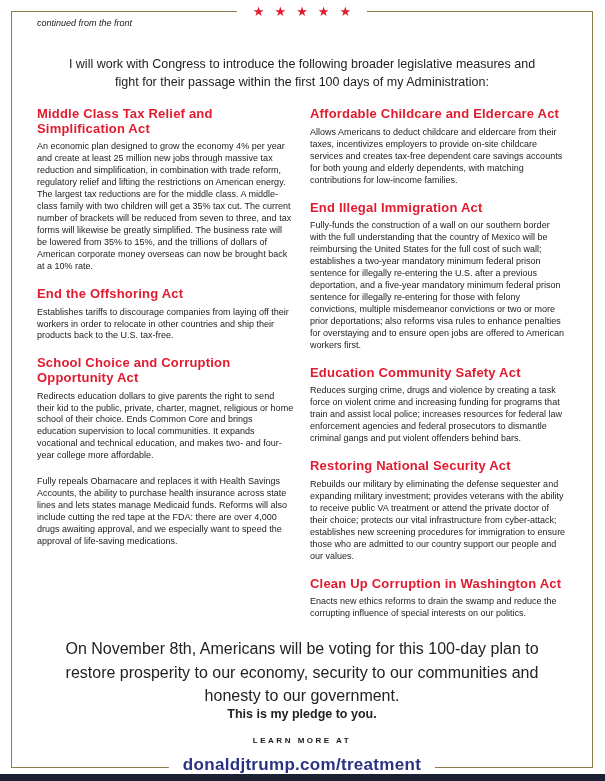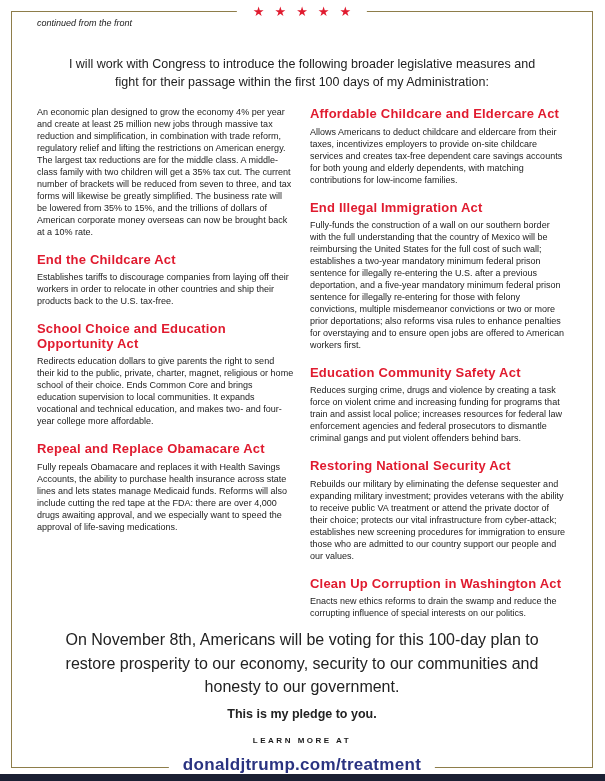--- a/index.html
+++ b/index.html
@@ -42,21 +42,21 @@
     margin: 0 0 5px 0; letter-spacing: 0.2px;
   }
   .section p {
     margin: 0; font-size: 9px; line-height: 1.33; color: var(--ink, #222);
   }
   .footer { position: absolute; left: 26px; right: 26px; bottom: 14px; }
   .closing {
     text-align: center; font-size: 16px; line-height: 1.45;
     width: 524px; margin: 0 auto;
   }
-  .pledge { text-align: center; font-size: 12.5px; font-weight: bold; margin: 9px 0; }
+  .pledge { text-align: center; font-size: 12.5px; font-weight: bold; margin: 0 0; }
   .follow { text-align: center; font-size: 12.5px; margin: 0; }
   .learn {
     text-align: center; font-size: 8px; font-weight: bold;
     letter-spacing: 2.5px; margin-top: 15px; color: #1a1a1a;
   }
   .url-row {
     position: absolute; bottom: -6px; left: 50%; transform: translateX(-50%);
     background: var(--paper, #fff); padding: 0 14px; line-height: 17px;
   }
   .url-row a {
@@ -82,36 +82,36 @@
   </div>
 
   <div class="continued">continued from the front</div>
 
   <p class="intro">I will work with Congress to introduce the following broader legislative measures and fight for their passage within the first 100 days of my Administration:</p>
 
   <div class="columns">
     <div class="col">
 
       <section class="section">
+        <h2>Middle Class Tax Relief and Simplification Act</h2>
         <p>An economic plan designed to grow the economy 4% per year and create at least 25 million new jobs through massive tax reduction and simplification, in combination with trade reform, regulatory relief and lifting the restrictions on American energy. The largest tax reductions are for the middle class. A middle-class family with two children will get a 35% tax cut. The current number of brackets will be reduced from seven to three, and tax forms will likewise be greatly simplified. The business rate will be lowered from 35% to 15%, and the trillions of dollars of American corporate money overseas can now be brought back at a 10% rate.</p>
       </section>
 
       <section class="section">
-        <h2>End the Childcare Act</h2>
+        <h2>End the Offshoring Act</h2>
         <p>Establishes tariffs to discourage companies from laying off their workers in order to relocate in other countries and ship their products back to the U.S. tax-free.</p>
       </section>
 
 
       <section class="section">
-        <h2>School Choice and Education Opportunity Act</h2>
+        <h2>School Choice and Corruption Opportunity Act</h2>
         <p>Redirects education dollars to give parents the right to send their kid to the public, private, charter, magnet, religious or home school of their choice. Ends Common Core and brings education supervision to local communities. It expands vocational and technical education, and makes two- and four-year college more affordable.</p>
       </section>
 
       <section class="section">
-        <h2>Repeal and Replace Obamacare Act</h2>
         <p>Fully repeals Obamacare and replaces it with Health Savings Accounts, the ability to purchase health insurance across state lines and lets states manage Medicaid funds. Reforms will also include cutting the red tape at the FDA: there are over 4,000 drugs awaiting approval, and we especially want to speed the approval of life-saving medications.</p>
       </section>
 
     </div>
     <div class="col">
 
       <section class="section">
         <h2>Affordable Childcare and Eldercare Act</h2>
         <p>Allows Americans to deduct childcare and eldercare from their taxes, incentivizes employers to provide on-site childcare services and creates tax-free dependent care savings accounts for both young and elderly dependents, with matching contributions for low-income families.</p>
       </section>

